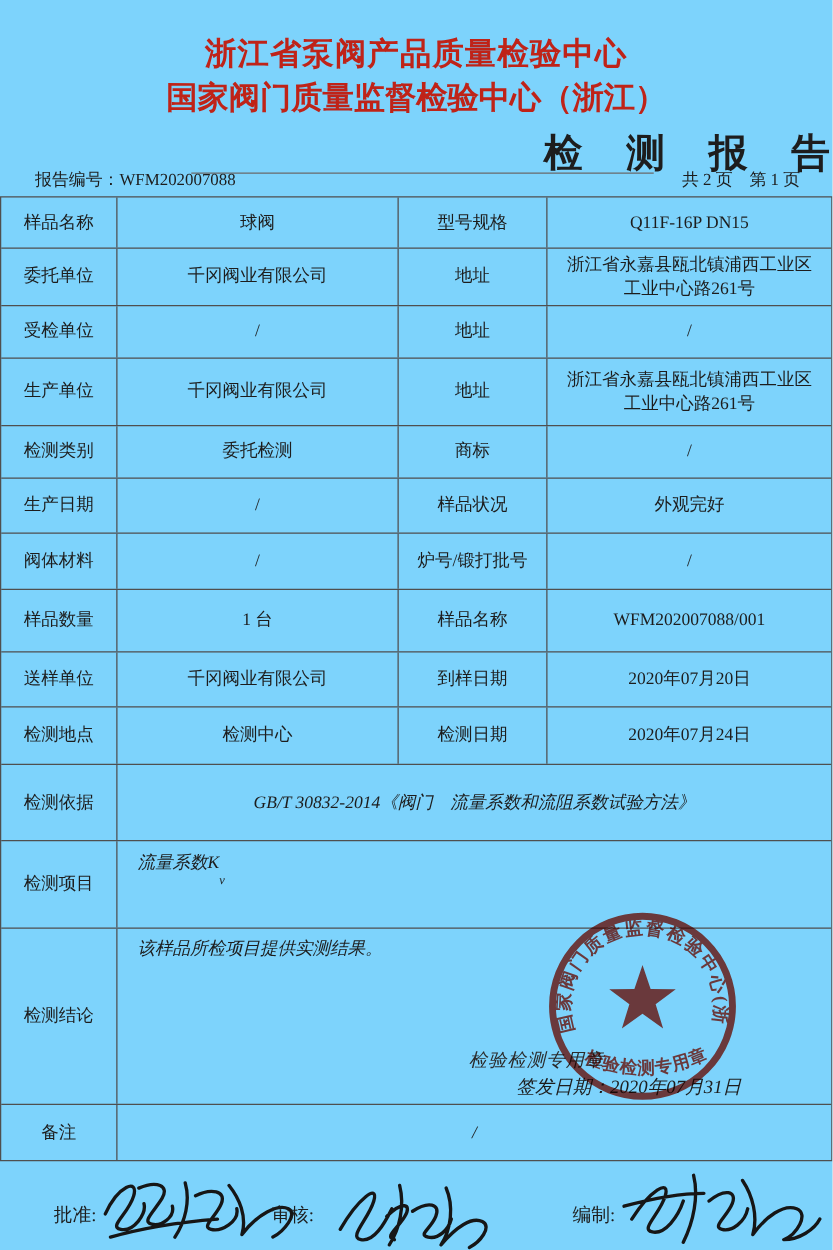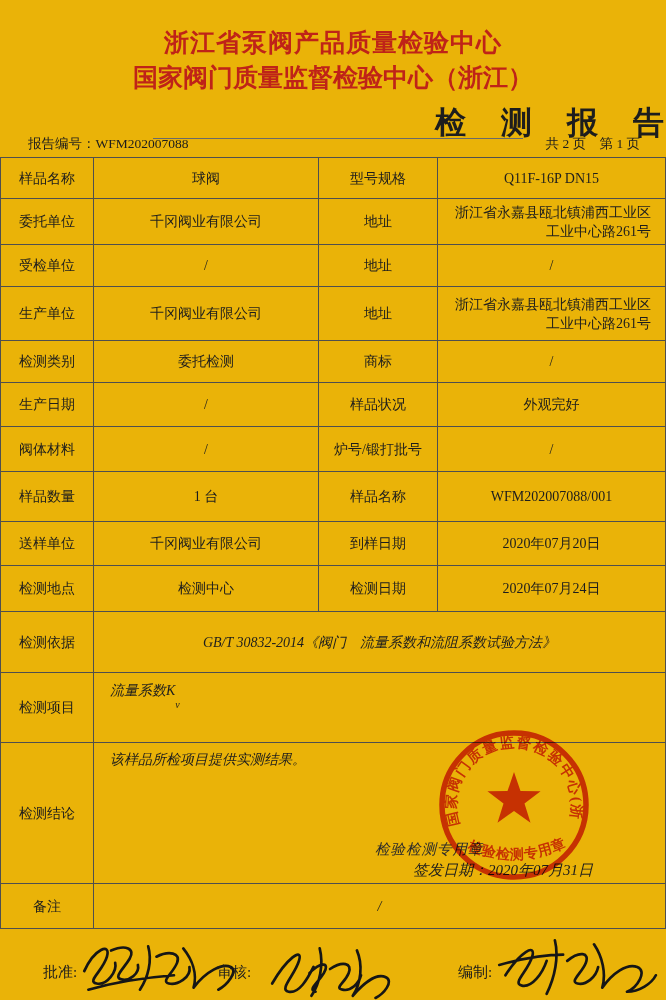--- a/index.html
+++ b/index.html
@@ -4,35 +4,35 @@
 <style>
   :root{
     --red:#bf2318;
     --stamp:#d5352b;
     --line:#4f4f4f;
     --ink:#1d1d1d;
   }
   html,body{margin:0;padding:0;background:#e8e8e8;}
   .page{
     position:relative;width:666px;height:1000px;margin:0 auto;
-    background:#eab308;color:var(--ink);overflow:hidden;
+    background:#7dd3fc;color:var(--ink);overflow:hidden;
     font-family:"Liberation Serif","DejaVu Serif",serif;
   }
   
   .org1{margin:0;padding-top:26px;text-align:center;font-size:25px;font-weight:bold;color:var(--red);letter-spacing:1px;}
   .org2{margin:2px 0 0;text-align:center;font-size:25px;font-weight:bold;color:var(--red);}
   .doc-title{margin:8px 0 0;text-align:right;font-size:31px;font-weight:bold;letter-spacing:2px;}
   .title-underline{position:absolute;left:153px;top:138px;width:370px;height:1px;background:#6a6a6a;}
   .meta{position:absolute;left:0;top:135px;width:666px;box-sizing:border-box;display:flex;justify-content:space-between;padding:0 26px 0 28px;font-size:13.5px;}
   
   .rtable{position:absolute;left:0;top:157px;width:666px;box-sizing:border-box;border:1px solid var(--line);}
   .trow{display:flex;box-sizing:border-box;border-bottom:1px solid var(--line);}
   .trow:last-child{border-bottom:none;}
   .cell{box-sizing:border-box;border-right:1px solid var(--line);display:flex;align-items:center;justify-content:center;text-align:center;font-size:14px;line-height:19px;padding:2px 14px;}
-  .cell:last-child{border-right:none;text-align:right;}
+  .cell:last-child{border-right:none;}
   .cl1{width:93px;padding:2px 4px;font-size:14px;}
   .cv1{width:225px;}
   .cl2{width:119px;padding:2px 4px;}
   .cv2{flex:1;}
   .merged{flex:1;font-style:italic;}
   .topleft{align-items:flex-start;justify-content:flex-start;text-align:left;padding:8px 16px;}
   .sub{font-size:10px;align-self:flex-start;margin-top:14px;}
   .concl-cell{position:relative;display:block;padding:0;}
   .concl-text{position:absolute;left:16px;top:7px;font-size:14px;}
   .stamp-caption{position:absolute;left:281px;top:97px;font-size:14.5px;color:#2b2b2b;letter-spacing:1px;}

